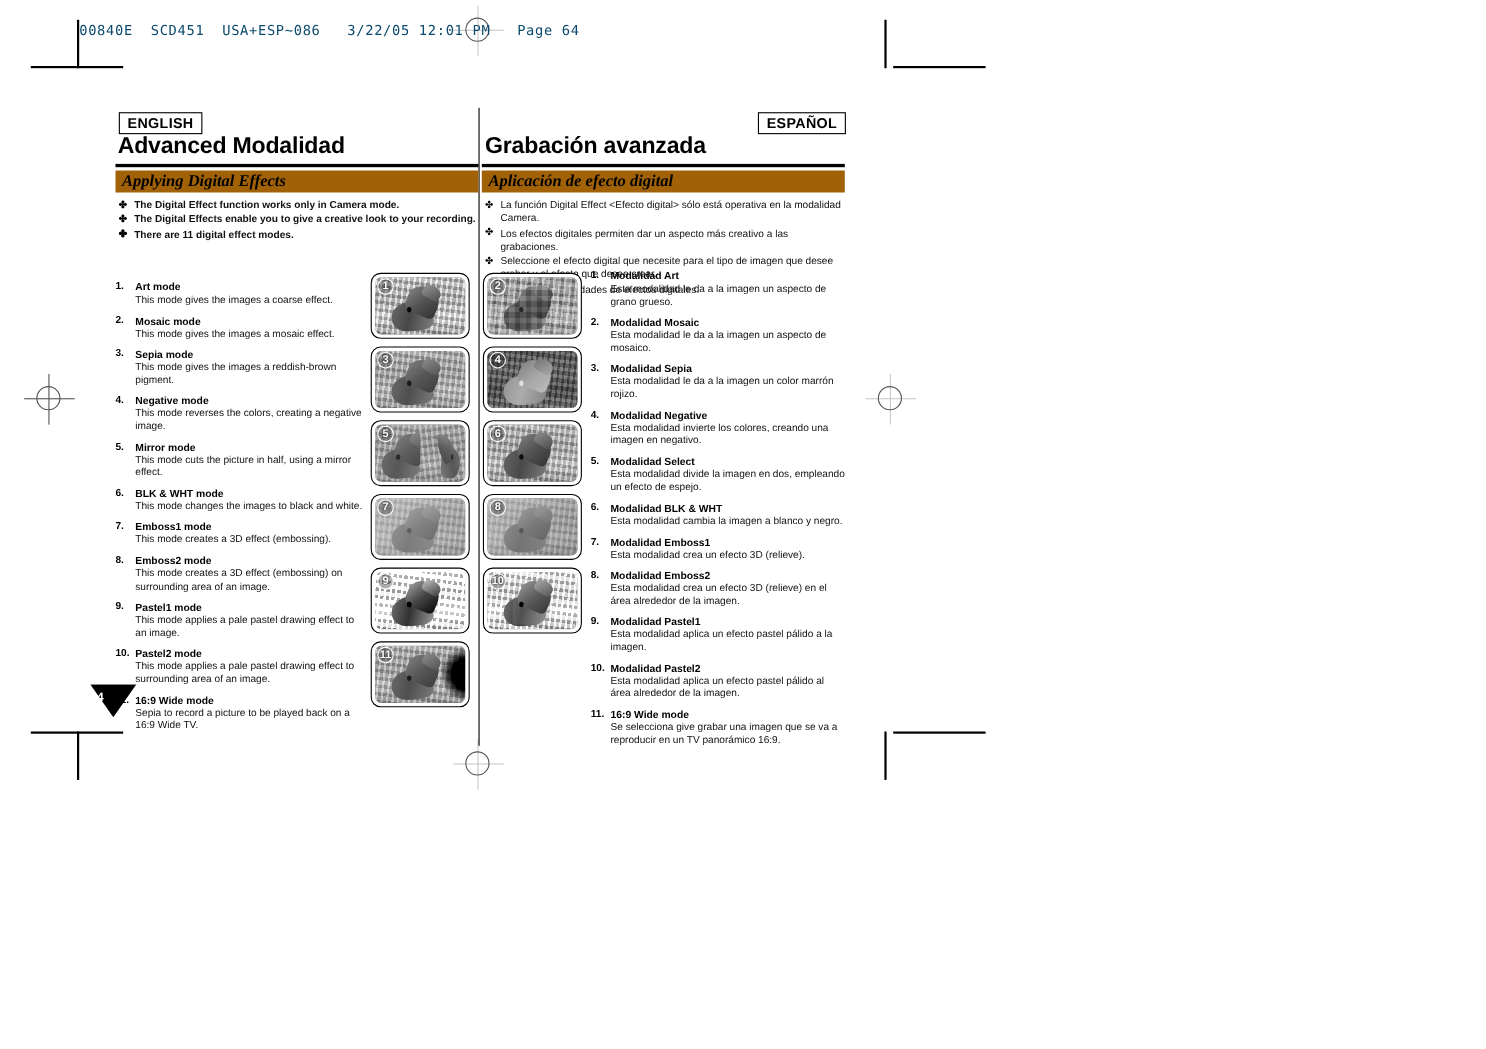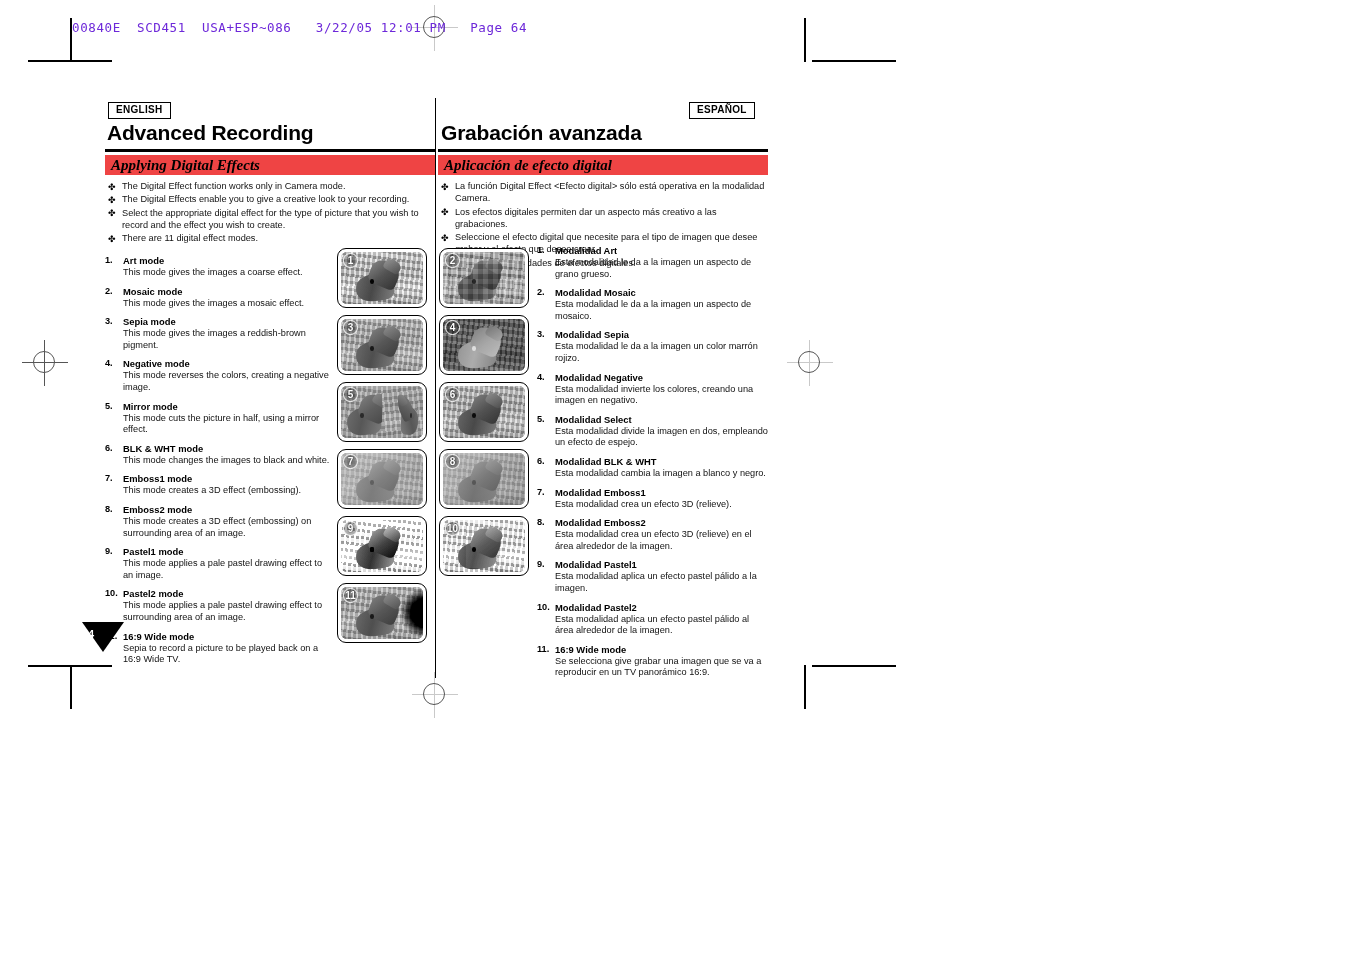--- a/index.html
+++ b/index.html
@@ -31,39 +31,39 @@
   .reg.light .h, .reg.light .v { background: #c9c9c9; }
   .reg.light .c { border-color: #555; }
 
   
   .slug {
     position: absolute;
     left: 72px; top: 20px;
     font-family: "DejaVu Sans Mono", "Liberation Mono", monospace;
     font-size: 12.5px;
     letter-spacing: 0.6px;
-    color: #6d28d9;
+    color: #0c4a6e;
     white-space: pre;
   }
 
   
   .page { position: absolute; left: 0; top: 0; width: 1351px; height: 954px; }
 
   .col-divider {
     position: absolute;
     left: 435px; top: 98px;
     width: 1px; height: 580px;
     background: #000;
   }
 
   .lang-tag {
     position: absolute;
     border: 1.4px solid #000;
     padding: 2px 7px 3px 7px;
-    font-size: 10px;
+    font-size: 13px;
     font-weight: bold;
     letter-spacing: 0.3px;
     line-height: 1;
     color: #000;
     background: #fff;
   }
   #tag-en { left: 108px; top: 102px; }
   #tag-es { left: 689px; top: 102px; }
 
   .chapter-title {
@@ -81,21 +81,21 @@
     position: absolute;
     height: 3px;
     background: #000;
   }
   #rule-en { left: 105px; top: 149px; width: 330px; }
   #rule-es { left: 438px; top: 149px; width: 330px; }
 
   .sect-bar {
     position: absolute;
     height: 20px;
-    background: #ef4444;
+    background: #a16207;
     overflow: hidden;
   }
   #bar-en { left: 105px; top: 155px; width: 330px; }
   #bar-es { left: 438px; top: 155px; width: 330px; }
   .sect-bar span {
     position: absolute;
     left: 6px; top: 2px;
     font-family: "Liberation Serif", serif;
     font-style: italic;
     font-weight: bold;
@@ -104,21 +104,21 @@
     white-space: nowrap;
   }
 
   
   .intro {
     position: absolute;
     font-size: 9.2px;
     color: #111;
     line-height: 12.3px;
   }
-  #intro-en { left: 105px; top: 180px; width: 330px; }
+  #intro-en { left: 105px; top: 180px; width: 330px; font-weight: bold; }
   #intro-es { left: 438px; top: 180px; width: 332px; }
   .intro .bi {
     position: relative;
     padding-left: 17px;
     margin-bottom: 1px;
   }
   .intro .bi .bullet {
     position: absolute;
     left: 3px; top: 2.5px;
     width: 7px; height: 7px;
@@ -332,37 +332,37 @@
 
 <div class="slug">00840E  SCD451  USA+ESP~086   3/22/05 12:01 PM   Page 64</div>
 
 <div class="page">
 
   <div class="col-divider"></div>
 
   <div class="lang-tag" id="tag-en">ENGLISH</div>
   <div class="lang-tag" id="tag-es">ESPAÑOL</div>
 
-  <div class="chapter-title" id="title-en">Advanced Recording</div>
+  <div class="chapter-title" id="title-en">Advanced Modalidad</div>
   <div class="chapter-title" id="title-es">Grabación avanzada</div>
 
   <div class="rule" id="rule-en"></div>
   <div class="rule" id="rule-es"></div>
 
   <div class="sect-bar" id="bar-en">
     <span>Applying Digital Effects</span>
   </div>
   <div class="sect-bar" id="bar-es">
     <span>Aplicación de efecto digital</span>
   </div>
 
   <div class="intro" id="intro-en">
     <div class="bi"><span class="bullet"></span><span>The Digital Effect function works only in Camera mode.</span></div>
     <div class="bi"><span class="bullet"></span><span>The Digital Effects enable you to give a creative look to your recording.</span></div>
-    <div class="bi"><span class="bullet"></span><span>Select the appropriate digital effect for the type of picture that you wish to record and the effect you wish to create.</span></div>
+    <div class="bi"><span class="bullet"></span></div>
     <div class="bi"><span class="bullet"></span><span>There are 11 digital effect modes.</span></div>
   </div>
 
   <div class="intro" id="intro-es">
     <div class="bi"><span class="bullet"></span><span>La función Digital Effect &lt;Efecto digital&gt; sólo está operativa en la modalidad Camera.</span></div>
     <div class="bi"><span class="bullet"></span><span>Los efectos digitales permiten dar un aspecto más creativo a las grabaciones.</span></div>
     <div class="bi"><span class="bullet"></span><span>Seleccione el efecto digital que necesite para el tipo de imagen que desee grabar y el efecto que desee crear.</span></div>
     <div class="bi"><span class="bullet"></span><span>Existen 11 modalidades de efectos digitales.</span></div>
   </div>
 

